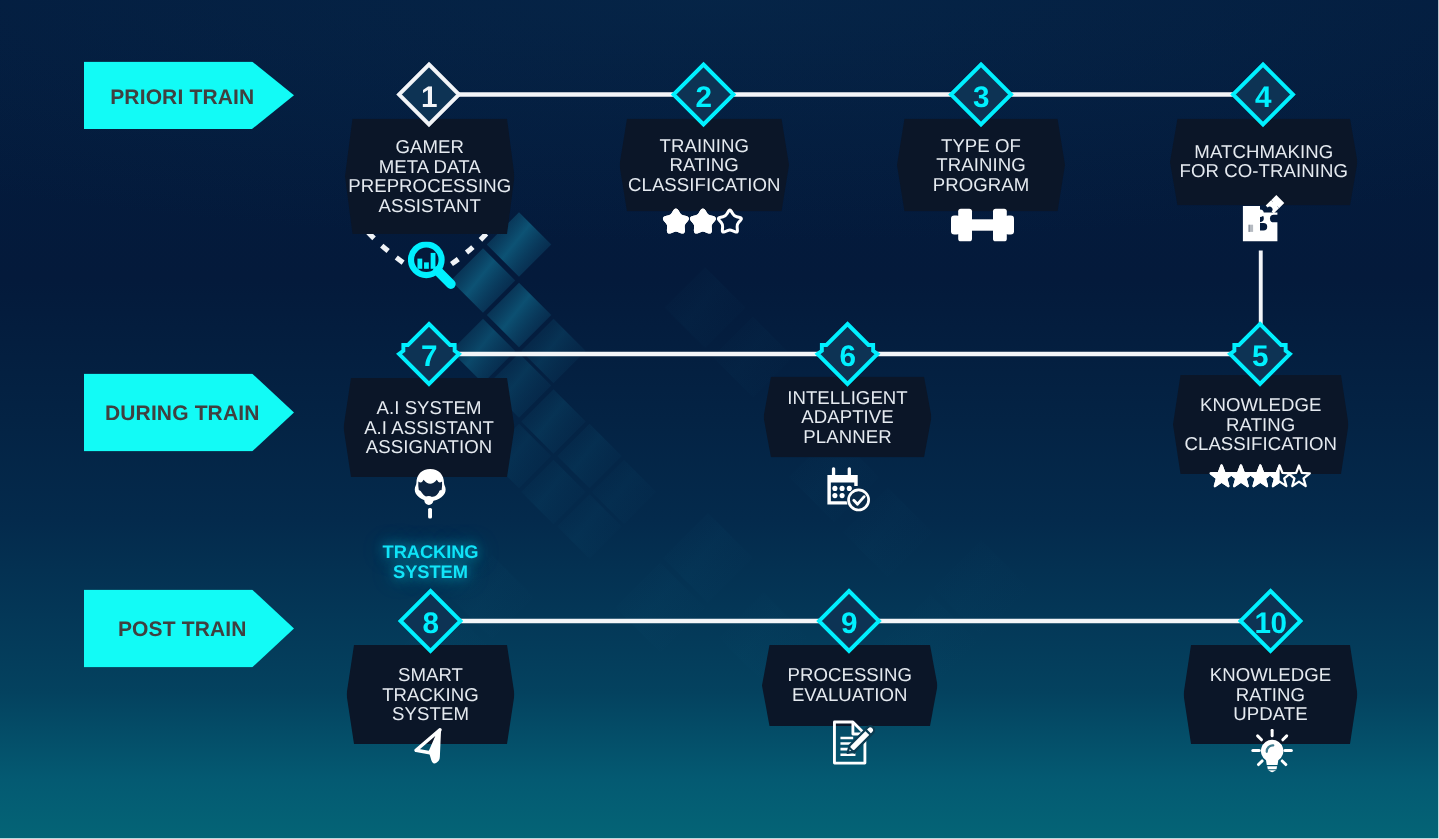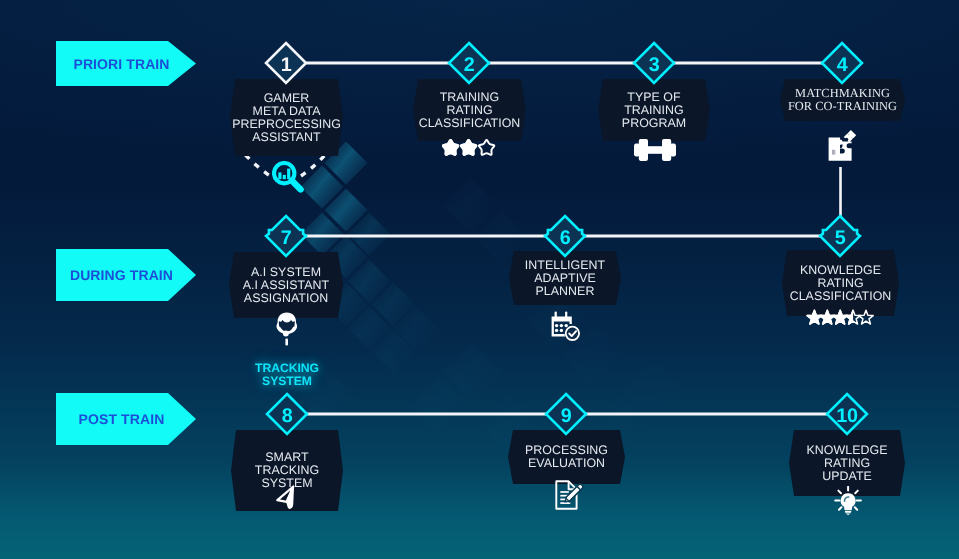--- a/index.html
+++ b/index.html
@@ -17,21 +17,21 @@
             #045a72 93%,
             #046476 100%);}
   .layer{position:absolute;left:0;top:0;width:959px;height:559px;}
   svg.layer{overflow:visible;}
 
   
   .banner{position:absolute;display:flex;align-items:center;
           background:#12fbf6;
           clip-path:polygon(0 0, calc(100% - 28px) 0, 100% 50%, calc(100% - 28px) 100%, 0 100%);
           filter:drop-shadow(3px 4px 4px rgba(0,0,0,0.55));}
-  .banner span{font-size:14px;font-weight:bold;color:#1d4ed8;letter-spacing:0.1px;
+  .banner span{font-size:14px;font-weight:bold;color:#404040;letter-spacing:0.1px;
                width:100%;text-align:center;padding-right:9px;}
 
   
   .card{position:absolute;background:#0b1628;
         display:flex;flex-direction:column;align-items:center;justify-content:center;}
   .card .t{font-size:12.4px;line-height:13px;color:#e5eaf0;letter-spacing:0.05px;
            text-align:right;white-space:nowrap;}
 
   
   .dia{position:absolute;}
@@ -161,21 +161,21 @@
         <path d="M30 10 L50 30 L30 50 L10 30 Z" fill="#0d3354" stroke="#00f0ff" stroke-width="2.6" stroke-linejoin="miter"></path>
       </svg>
       <div class="num" style="color: rgb(0, 240, 255); left: 629px; top: 55.6px; width: 50px;">3</div>
       <svg class="icon" width="44" height="24" viewBox="0 0 44 24" style="left: 633px; top: 138px;">
         <rect x="14.0" y="8.2" width="16.0" height="7.6" fill="#ffffff"></rect>
         <rect x="5.8" y="1.1" width="9.2" height="21.8" rx="1.8" fill="#ffffff"></rect>
         <rect x="29.0" y="1.1" width="9.2" height="21.8" rx="1.8" fill="#ffffff"></rect>
         <rect x="1.0" y="5.6" width="6.0" height="12.8" rx="2.2" fill="#ffffff"></rect>
         <rect x="37.0" y="5.6" width="6.0" height="12.8" rx="2.2" fill="#ffffff"></rect>
       </svg>
-      <div class="card" style="left: 780px; top: 79px; width: 125px; height: 42px; clip-path: polygon(5px 0px, 120px 0px, 125px 50%, 120px 100%, 5px 100%, 0px 50%); font-family: Liberation Serif, serif;">
+      <div class="card" style="left: 780px; top: 79px; width: 125px; height: 58px; clip-path: polygon(5px 0px, 120px 0px, 125px 50%, 120px 100%, 5px 100%, 0px 50%);">
         <div class="t">MATCHMAKING</div>
         <div class="t">FOR CO-TRAINING</div>
       </div>
       <svg class="dia" width="60" height="60" viewBox="0 0 60 60" style="left: 812px; top: 33px;">
         <path d="M30 10 L50 30 L30 50 L10 30 Z" fill="#0d3354" stroke="#00f0ff" stroke-width="2.6" stroke-linejoin="miter"></path>
       </svg>
       <div class="num" style="color: rgb(0, 240, 255); left: 817px; top: 55.6px; width: 50px;">4</div>
       <svg class="icon" width="32" height="34" viewBox="0 0 32 34" style="left: 828px; top: 128px;">
         <path d="M0.6 9.4 h11.4 v2.2 a2.55 2.55 0 0 1 0 5.1 v16.1 h-11.4 z" fill="#ffffff"></path>
         <path d="M12.0 20.6 h2.3 a2.5 2.5 0 0 1 0 5.0 h-2.3 v7.2 h11.6 v-12.6 h-2.5 a2.5 2.5 0 0 1 0 -5.0 h2.5 v-1.6 h-11.6 v1.4 a2.55 2.55 0 0 1 0 5.1 z" fill="#ffffff"></path>
@@ -242,21 +242,21 @@
         <path d="M30 10 L44 24 L47.1 24 L47.1 27.8 L50 30 L30 50 L10 30 L12.9 27.8 L12.9 24 L16 24 Z" fill="#0d3354" stroke="#00f0ff" stroke-width="2.6" stroke-linejoin="miter"></path>
       </svg>
       <div class="num" style="color: rgb(0, 240, 255); left: 261px; top: 228.6px; width: 50px;">7</div>
       <svg class="icon" width="23" height="34" viewBox="0 0 23 34" style="left: 276px; top: 312px;">
         <path d="M10.8 0.6 c5.6 0 9.2 3.7 9.2 9.4 c0 1.5 1.1 2.2 1.1 4.3 c0 3.8 -4.2 7.6 -10.3 7.6 c-6.1 0 -10.3 -3.8 -10.3 -7.6 c0 -2.1 1.1 -2.8 1.1 -4.3 c0 -5.7 3.6 -9.4 9.2 -9.4 z" fill="#ffffff"></path>
         <path d="M2.9 9.0 q2.0 1.9 3.5 -1.1 q2.1 2.6 4.4 2.6 q2.3 0 4.4 -2.6 q1.5 3.0 3.5 1.1 q0.2 3.5 -0.3 5.6 q-1.2 0.2 -2.4 2.4 q-1.4 2.4 -5.2 2.4 q-3.8 0 -5.2 -2.4 q-1.2 -2.2 -2.4 -2.4 q-0.5 -2.1 -0.3 -5.6 z" fill="#0c2340"></path>
         <path d="M17.6 15.6 q-0.8 4.1 -5.1 5.4" fill="none" stroke="#ffffff" stroke-width="1.5" stroke-linecap="round"></path>
         <circle cx="9.9" cy="21.6" r="3.0" fill="#ffffff"></circle>
         <rect x="9.4" y="26.6" width="2.6" height="7.0" rx="1.0" fill="#ffffff"></rect>
       </svg>
-      <div class="card" style="left: 231px; top: 430px; width: 112px; height: 81px; clip-path: polygon(5px 0px, 107px 0px, 112px 50%, 107px 100%, 5px 100%, 0px 50%);">
+      <div class="card" style="left: 231px; top: 430px; width: 112px; height: 66px; clip-path: polygon(5px 0px, 107px 0px, 112px 50%, 107px 100%, 5px 100%, 0px 50%);">
         <div class="t">SMART</div>
         <div class="t">TRACKING</div>
         <div class="t">SYSTEM</div>
       </div>
       <svg class="dia" width="60" height="60" viewBox="0 0 60 60" style="left: 257px; top: 384px;">
         <path d="M30 10 L50 30 L30 50 L10 30 Z" fill="#0d3354" stroke="#00f0ff" stroke-width="2.6" stroke-linejoin="miter"></path>
       </svg>
       <div class="num" style="color: rgb(0, 240, 255); left: 262px; top: 406.6px; width: 50px;">8</div>
       <svg class="icon" width="20" height="25" viewBox="0 0 20 25" style="left: 276px; top: 485px;">
         <path d="M17.3 1.5 L1.4 15.2 l9.2 1.6 z" fill="none" stroke="#ffffff" stroke-width="2.3" stroke-linejoin="round"></path>

